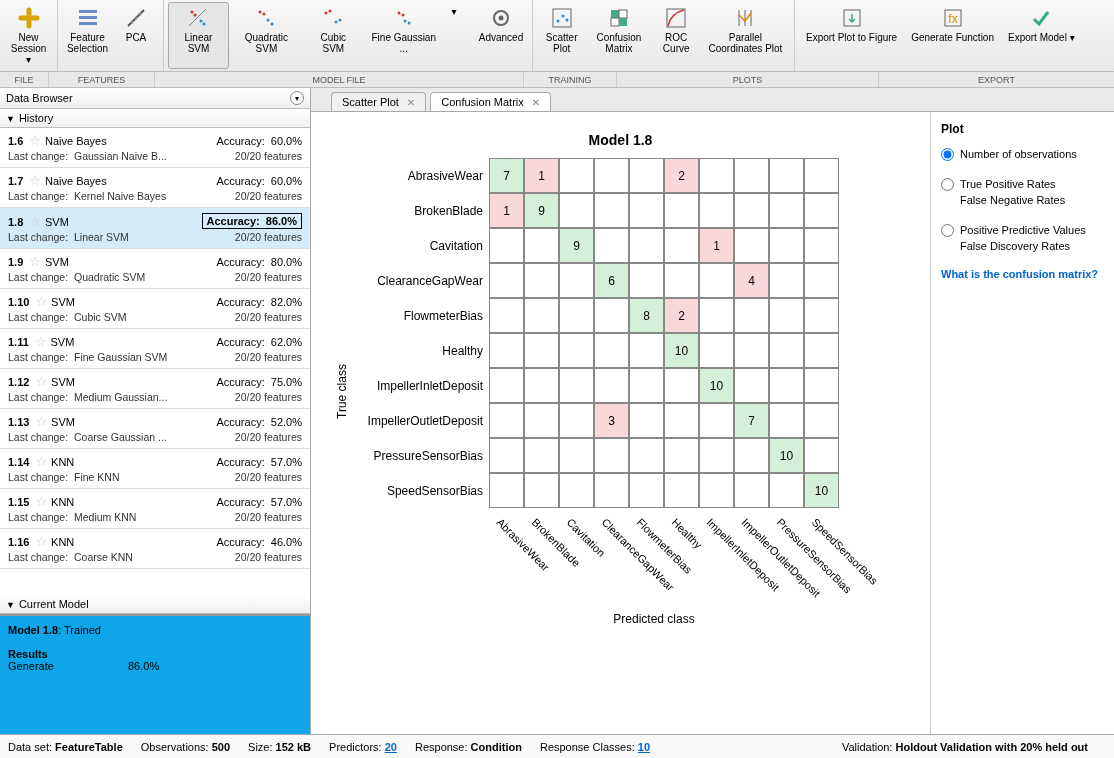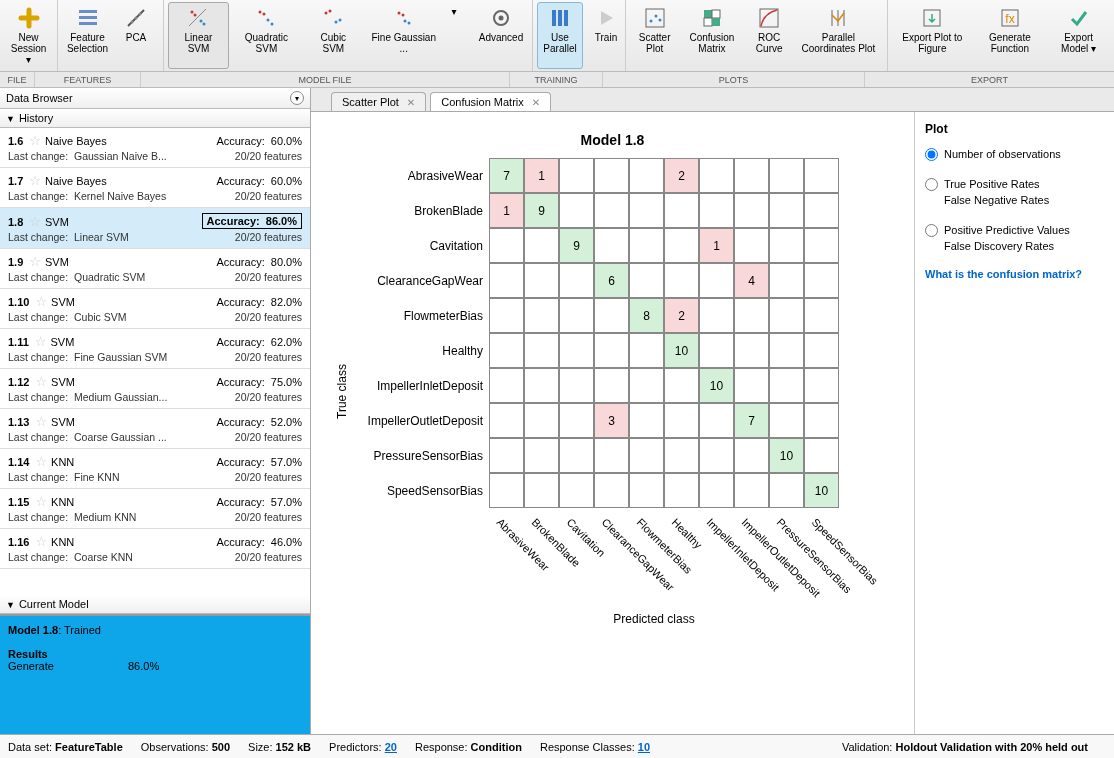--- a/index.html
+++ b/index.html
@@ -162,21 +162,21 @@
   font-size: 11px;
   transform: rotate(45deg);
   transform-origin: left top;
   white-space: nowrap;
   position: relative;
   top: 6px;
   left: 14px;
 }
 .xaxis-title { text-align: center; font-size: 12px; margin-top: 90px; margin-left:120px; }
 .right-panel {
-  width: 200px;
+  width: 184px;
   border-left: 1px solid #ccc;
   padding: 10px;
   font-size: 11px;
 }
 .right-panel h4 { font-size: 12px; font-weight: bold; margin-bottom: 10px; }
 .radio-opt { display: flex; align-items: flex-start; margin-bottom: 14px; }
 .radio-opt input { margin-right: 6px; margin-top: 2px; }
 .radio-opt .lines div { line-height: 16px; }
 .help-link { color: #0066cc; font-weight: bold; margin-top: 12px; display: block; }
 
@@ -288,40 +288,20 @@
     <div class="tool-btn">
       <div class="tool-icon">
           <svg width="22" height="22">
             <circle cx="11" cy="11" r="7" fill="none" stroke="#666" stroke-width="2"></circle>
             <circle cx="11" cy="11" r="2.5" fill="#666"></circle>
           </svg>
         </div>
       <div class="tool-label">Advanced</div>
     </div>
   </div>
-  <div class="toolbar-group" style="width:93px">
-    <div class="tool-btn blue-selected">
-      <div class="tool-icon">
-          <svg width="22" height="22">
-            <rect x="3" y="3" width="4" height="16" fill="#3b7ac8"></rect>
-            <rect x="9" y="3" width="4" height="16" fill="#3b7ac8"></rect>
-            <rect x="15" y="3" width="4" height="16" fill="#3b7ac8"></rect>
-          </svg>
-        </div>
-      <div class="tool-label">Use Parallel</div>
-    </div>
-    <div class="tool-btn">
-      <div class="tool-icon">
-          <svg width="22" height="22">
-            <path d="M6 4l12 7-12 7z" fill="#ccc"></path>
-          </svg>
-        </div>
-      <div class="tool-label">Train</div>
-    </div>
-  </div>
   <div class="toolbar-group" style="width:262px">
     <div class="tool-btn">
       <div class="tool-icon">
           <svg width="22" height="22">
             <rect x="2" y="2" width="18" height="18" fill="none" stroke="#666"></rect>
             <circle cx="7" cy="14" r="1.5" fill="#38c"></circle>
             <circle cx="12" cy="9" r="1.5" fill="#38c"></circle>
             <circle cx="16" cy="13" r="1.5" fill="#38c"></circle>
           </svg>
         </div>
@@ -382,21 +362,21 @@
       <div class="tool-icon">
           <svg width="22" height="22">
             <path d="M4 12l5 5 9-12" fill="none" stroke="#3a8" stroke-width="3"></path>
           </svg>
         </div>
       <div class="tool-label">Export Model ▾</div>
     </div>
   </div>
 </div>
 <div class="section-labels">
-  <div class="section-label" style="width:35px">FILE</div>
+  <div class="section-label" style="width:49px">FILE</div>
   <div class="section-label" style="width:106px">FEATURES</div>
   <div class="section-label" style="width:369px">MODEL FILE</div>
   <div class="section-label" style="width:93px">TRAINING</div>
   <div class="section-label" style="width:262px">PLOTS</div>
   <div class="section-label" style="flex:1;border-right:none">EXPORT</div>
 </div>
 
 <div class="main">
 
   <div class="left-panel">

